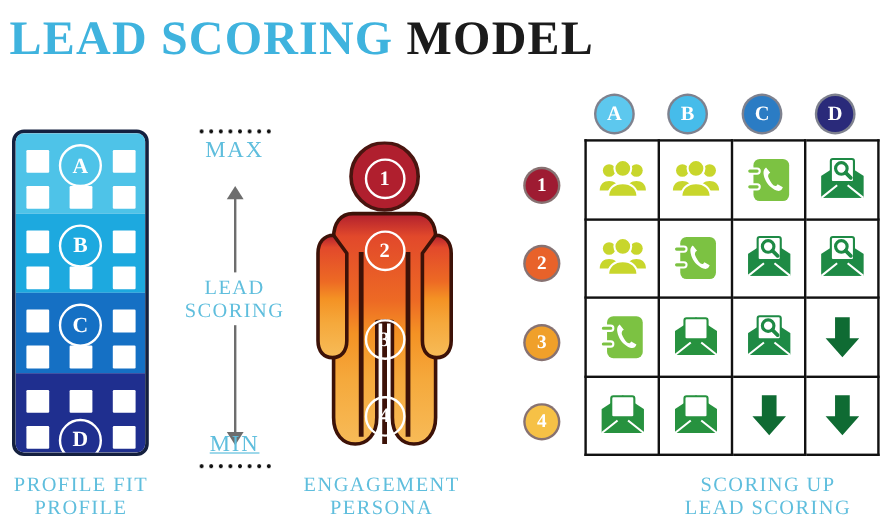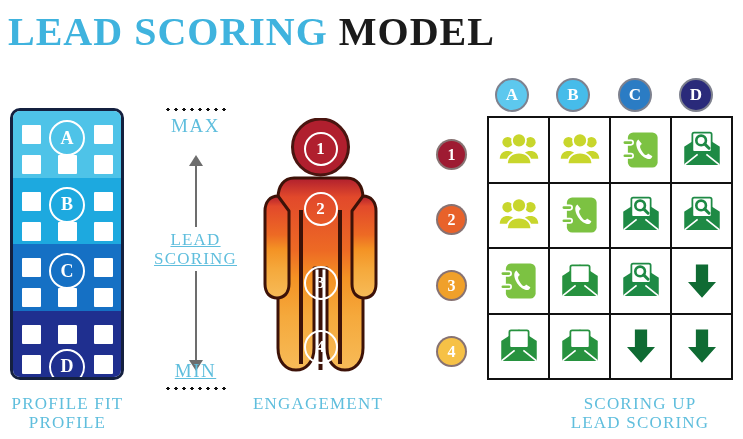--- a/index.html
+++ b/index.html
@@ -193,21 +193,21 @@
     <div>PROFILE FIT</div>
     <div>PROFILE</div>
   </div>
 
   <div id="scale">
     <div class="dots" style="top:2px;"></div>
     <div class="scale-label" style="top:10px;">MAX</div>
     <div class="axis-line" style="top:60px;height:198px;"></div>
     <div class="arrow-head arrow-up" style="top:50px;"></div>
     <div class="arrow-head arrow-dn" style="top:255px;"></div>
-    <div id="scale-mid" style="top:122px;text-decoration:underline;">
+    <div id="scale-mid" style="top:122px;">
       <div>LEAD</div>
       <div>SCORING</div>
     </div>
     <div class="scale-label" style="top:255px;text-decoration:underline;">MIN</div>
     <div class="dots" style="top:281px;"></div>
   </div>
 
   <div id="person">
     <svg width="125" height="268" viewBox="0 0 125 268">
       <defs>
@@ -266,20 +266,21 @@
         <span>1</span>
       </div><div class="badge-num" style="top: 74px; background: transparent;">
         <span>2</span>
       </div><div class="badge-num" style="top: 148px; background: transparent;">
         <span>3</span>
       </div><div class="badge-num" style="top: 212px; background: transparent;">
         <span>4</span>
       </div></div>
   <div class="caption" style="left:228px;top:394px;width:180px;">
     <div>ENGAGEMENT</div>
+    <div>PERSONA</div>
   </div>
 
   <div id="matrix">
     <table>
         <tbody id="matrix-body">
           <tr>
             <td class="r0c0">
               <svg width="42" height="42" viewBox="0 0 48 48" class="ico">
                 <circle cx="11" cy="15" r="6" fill="#C8D62C"></circle>
                 <path d="M2 34c0-6 4-9 9-9s9 3 9 9z" fill="#C8D62C"></path>

